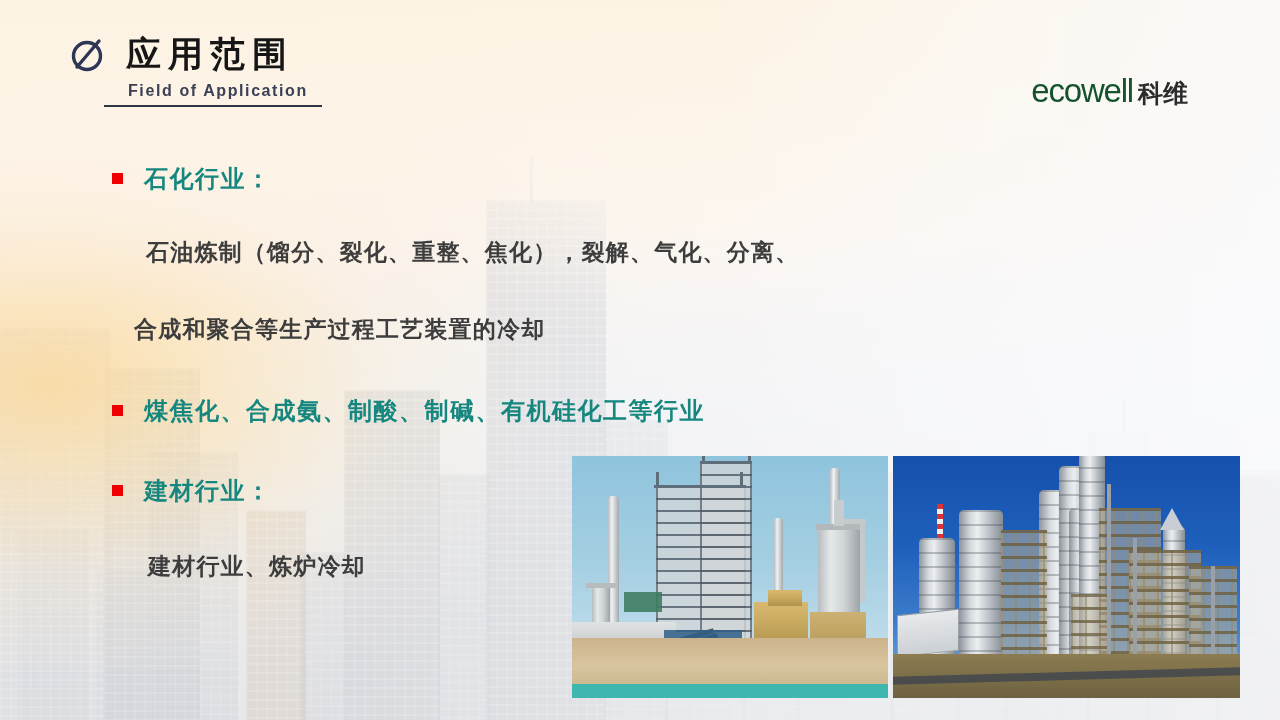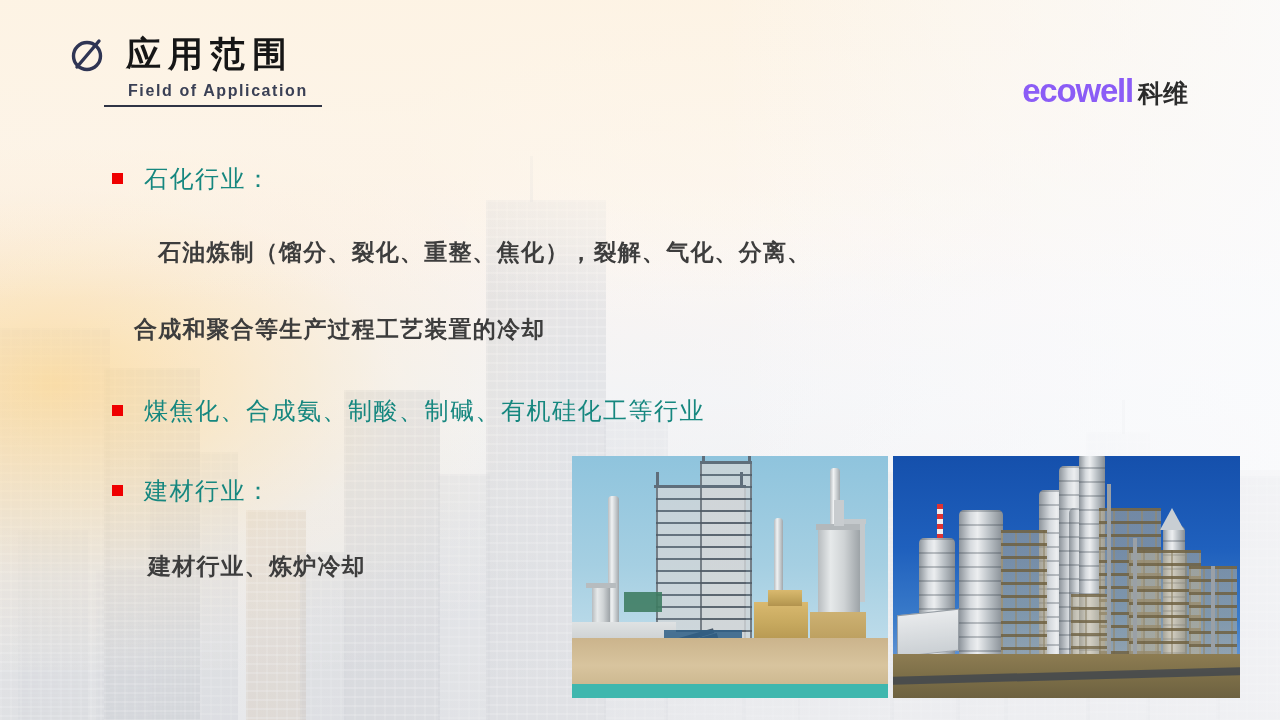--- a/index.html
+++ b/index.html
@@ -183,22 +183,22 @@
   .logo {
     position: absolute;
     right: 92px;
     top: 74px;
     display: flex;
     align-items: baseline;
     white-space: nowrap;
   }
   .logo-mark {
     font-size: 33px;
-    font-weight: 700;
-    color: #8b5cf6;
+    font-weight: 400;
+    color: #14532d;
     letter-spacing: -1.2px;
     line-height: 1;
   }
   .logo-cn {
     font-size: 25px;
     font-weight: 700;
     color: #2b2b2b;
     margin-left: 5px;
     letter-spacing: 0px;
     line-height: 1;
@@ -219,39 +219,39 @@
   .bullet-sq {
     width: 11px;
     height: 11px;
     background: #ef0000;
     flex: 0 0 11px;
     margin-top: 11px;
   }
   .bullet-label {
     margin-left: 21px;
     font-size: 24px;
-    font-weight: 400;
+    font-weight: 700;
     color: #16877f;
     letter-spacing: 1.5px;
     line-height: 33px;
     white-space: nowrap;
   }
   .body-line {
     position: absolute;
     font-size: 23px;
     font-weight: 700;
     color: #3d3d3d;
     letter-spacing: 1.2px;
     line-height: 32px;
     white-space: nowrap;
   }
 
   
   .r1 { left: 112px; top: 14px; }
-  .t1 { left: 146px; top: 88px; margin-left: 12px; }
+  .t1 { left: 146px; top: 88px; }
   .t2 { left: 134px; top: 165px; }
   .r2 { left: 112px; top: 246px; }
   .r3 { left: 112px; top: 326px; text-align: right; }
   .t3 { left: 148px; top: 402px; }
 
   
   .photos {
     position: absolute;
     left: 572px;
     top: 456px;

